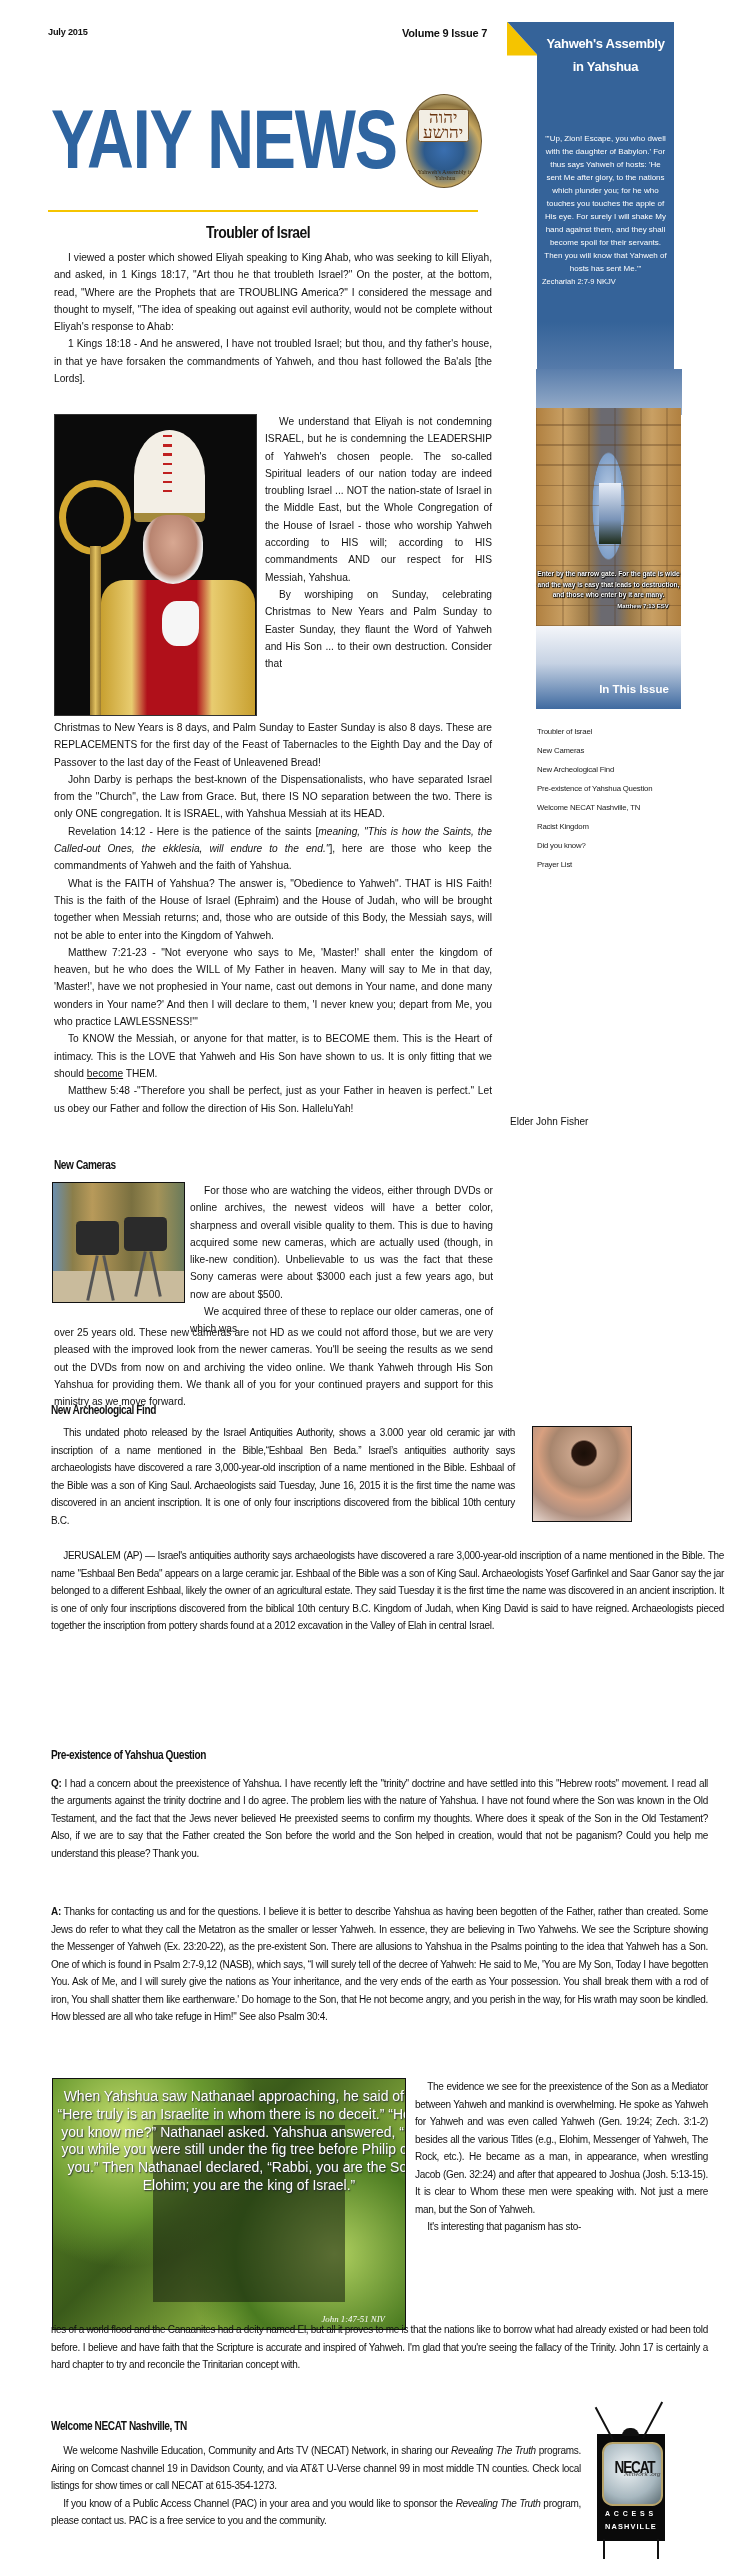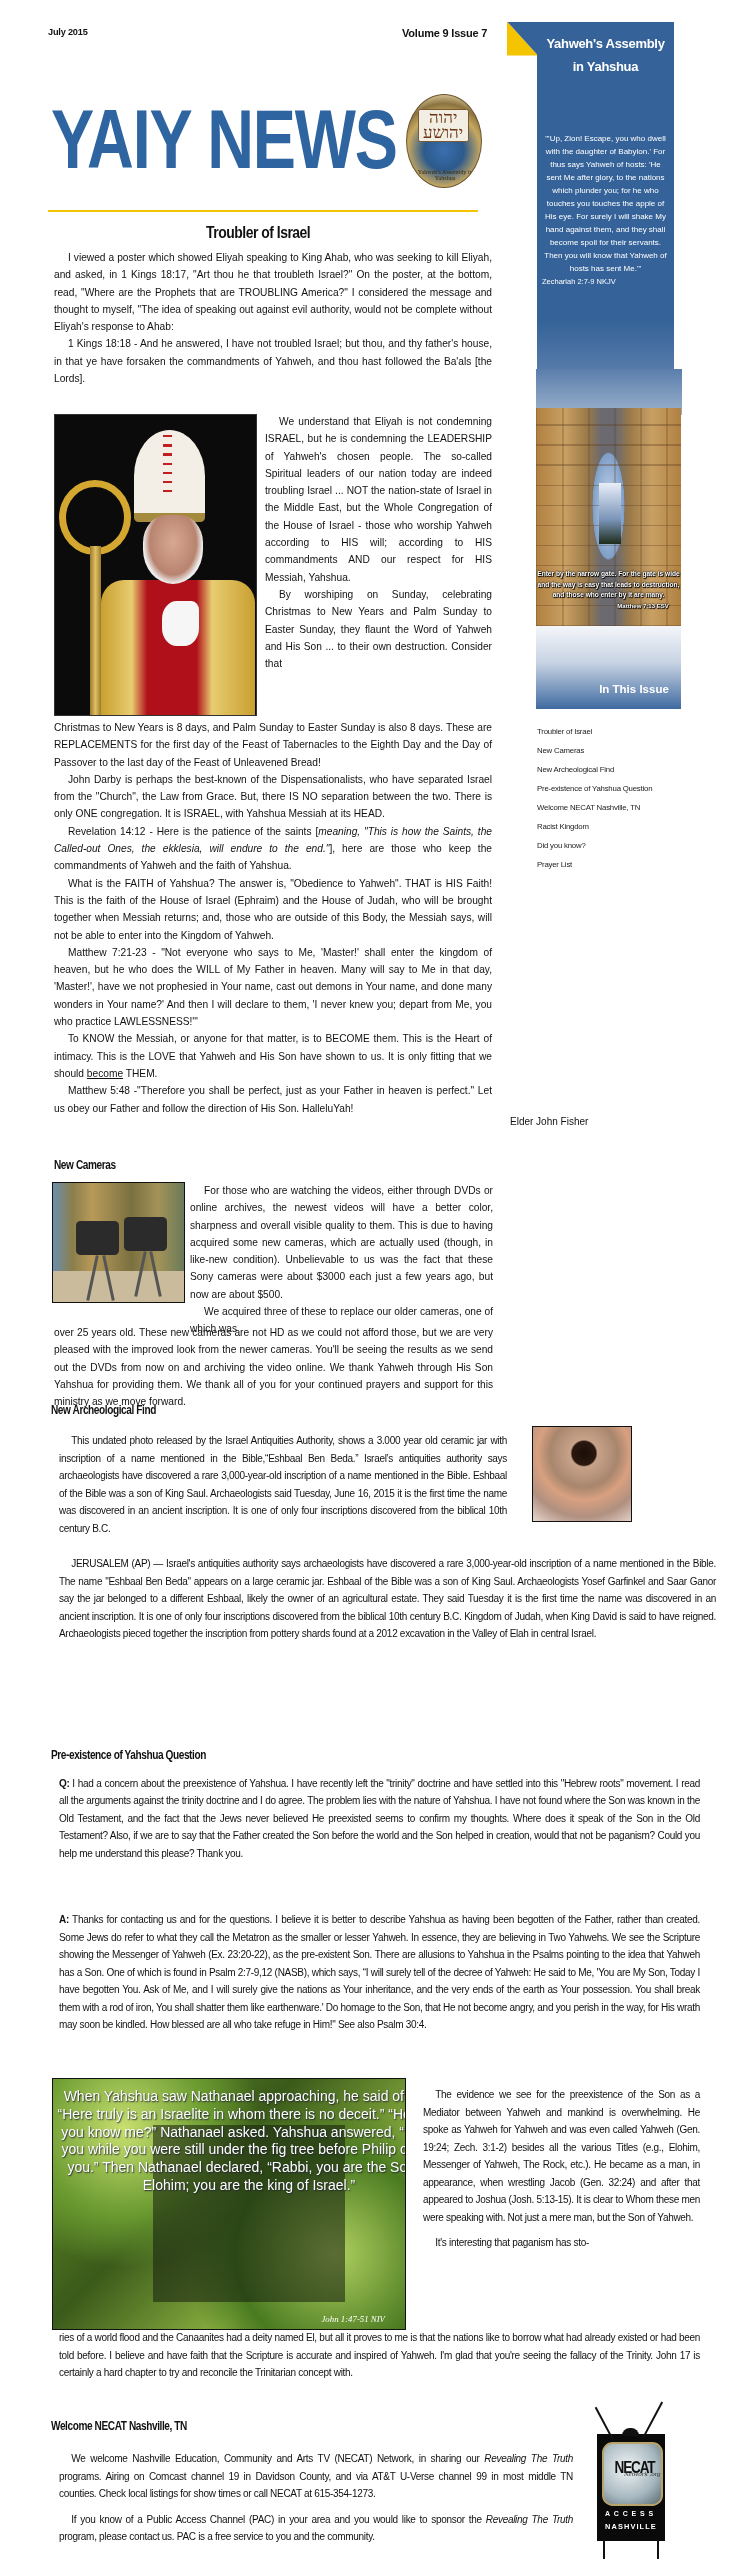--- a/index.html
+++ b/index.html
@@ -2,21 +2,21 @@
 <html style="font-size:12.3px"><head>
 <meta charset="utf-8">
 <style>
   html, body { margin: 0; padding: 0; background: #ffffff; }
   body { width: 729px; height: 2576px; position: relative; overflow: hidden;
          font-family: "Liberation Sans", sans-serif; color: #111; }
   .abs { position: absolute; }
   .body-text { font-family: "Liberation Sans", sans-serif; font-size: 10.2px; line-height: 17.3px; text-align: justify; color: #111; }
   .body-text p { margin: 0; text-indent: 14px; }
   .narrow-text { font-family: "Liberation Sans Narrow", "Liberation Sans", sans-serif; font-size: 10px; line-height: 17.5px; text-align: justify; letter-spacing: -0.3px; color: #111; }
-  .narrow-text p { margin: 8px; text-indent: 12.3px; }
+  .narrow-text p { margin: 0; text-indent: 12.3px; }
   .noindent { text-indent: 0 !important; }
 
   
   #date-label { left: 48px; top: 27px; font-size: 9.2px; font-weight: bold; letter-spacing: -0.2px; }
   #volume-label { left: 402px; top: 27px; font-size: 11px; font-weight: bold; letter-spacing: -0.2px; }
   #masthead { left: 51px; top: 98px; font-size: 83px; line-height: 84px; font-weight: bold; color: #2e64a0; letter-spacing: -1.5px; transform: scaleX(0.78); transform-origin: left top; white-space: nowrap; }
   #logo { left: 406px; top: 94px; width: 74px; height: 92px; border-radius: 50%;
           background: radial-gradient(circle at 50% 60%, #3a6fb0 0%, #2d5a8c 30%, #c8a860 55%, #8b7340 70%, #d8c898 85%, #6a5530 100%);
           border: 1.5px solid #6a5530; overflow: hidden; }
   #logo .scroll { position: absolute; left: 10.7px; top: 14px; width: 49px; height: 31px; background: #f2eee4; border: 0.8px solid #7a5a30; border-radius: 2.3px;

